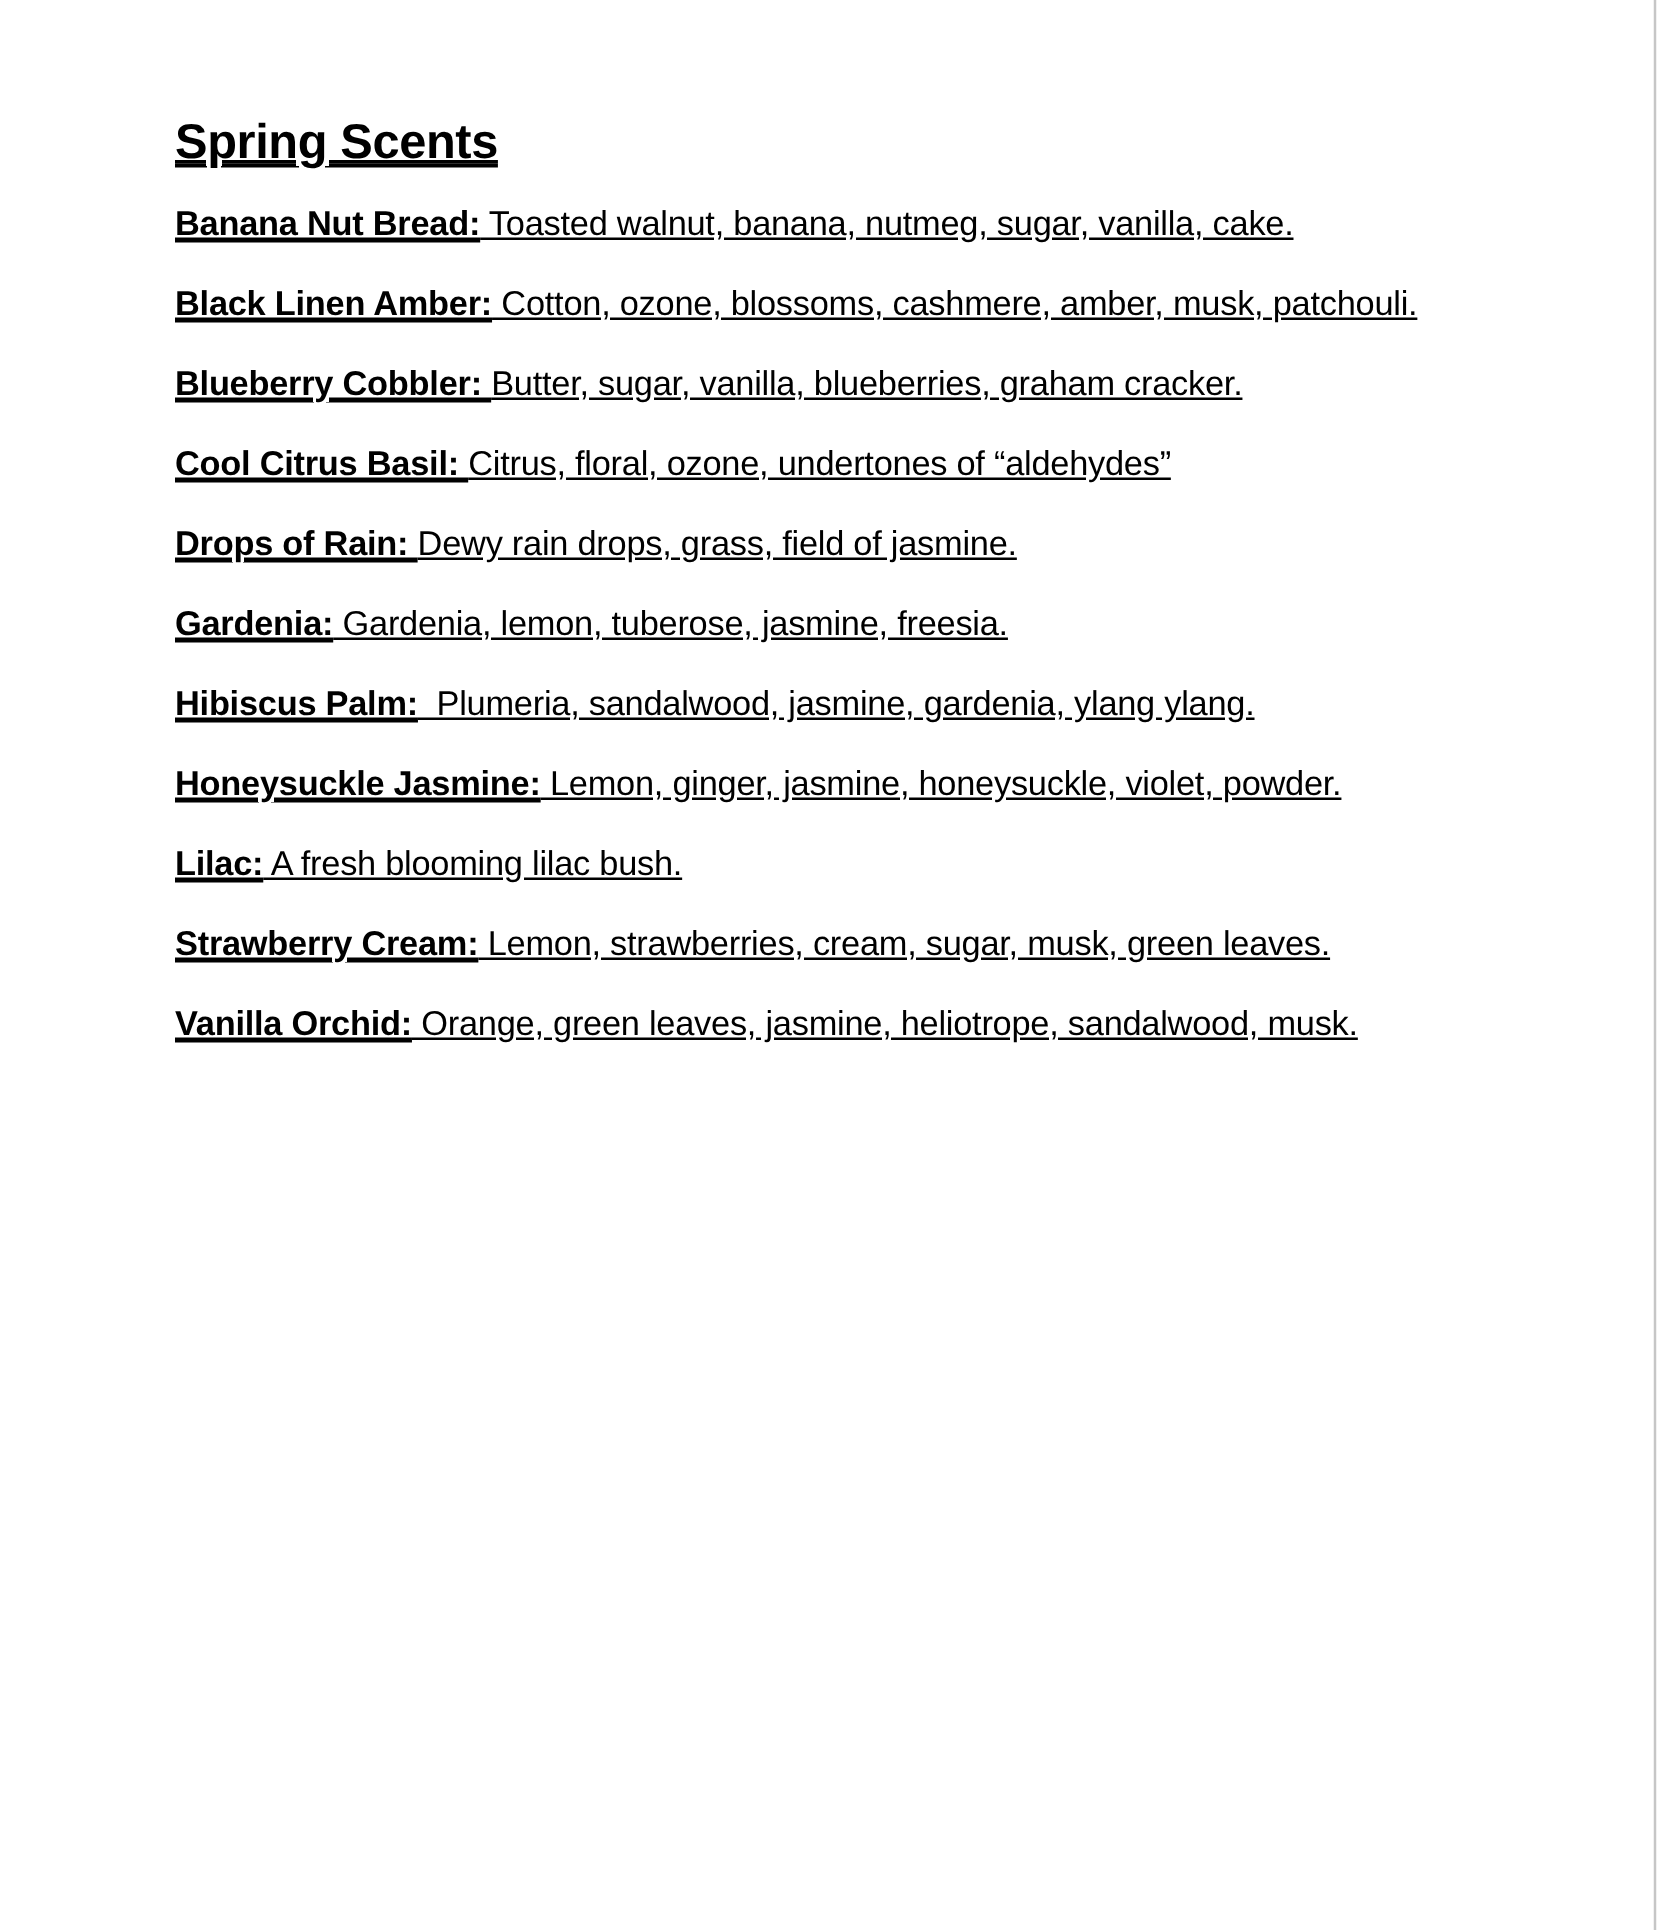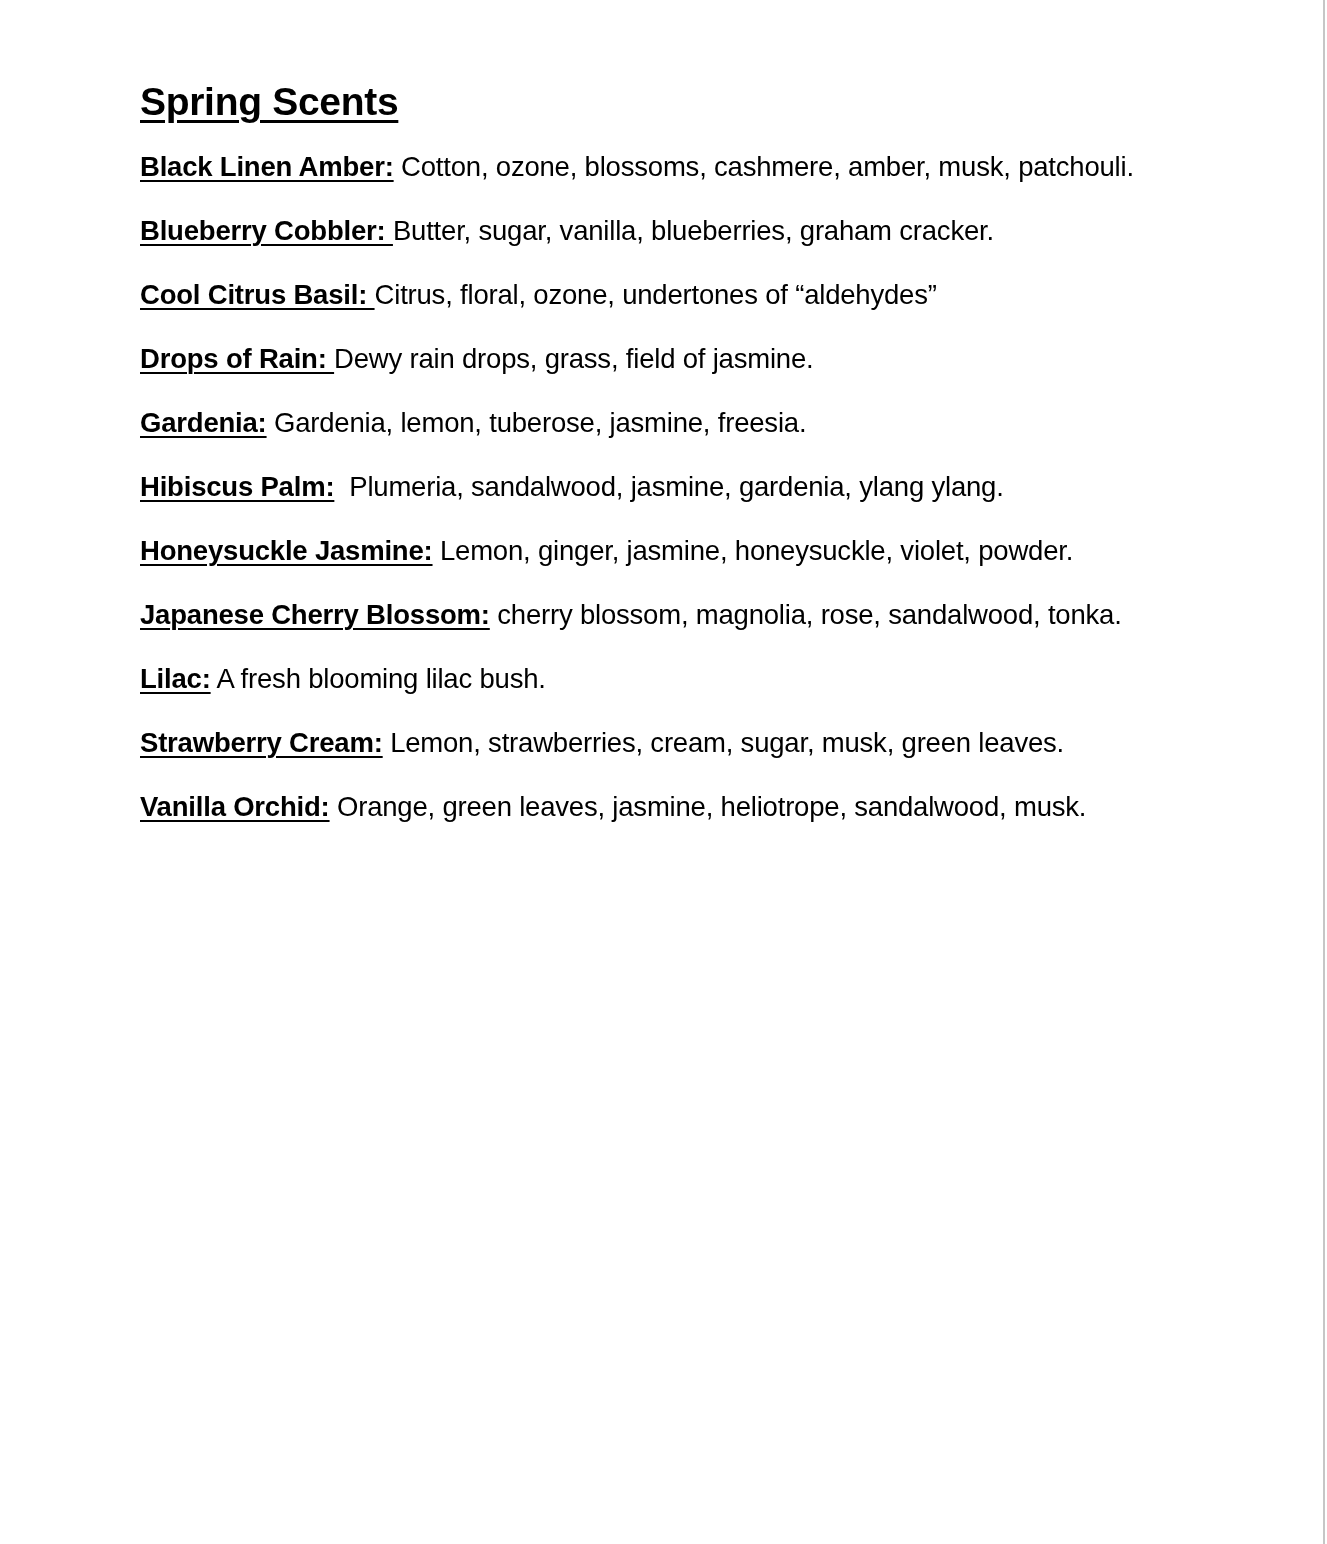--- a/index.html
+++ b/index.html
@@ -19,22 +19,23 @@
     position: absolute;
     top: 0;
     left: 1323px;
     width: 2px;
     height: 1544px;
     background: #c6c6c6;
   }
   .content {
     position: absolute;
     left: 140px;
-    top: 76px;
+    top: 88px;
     width: 1030px;
+    text-decoration: underline;
   }
   .title {
     font-size: 39px;
     font-weight: bold;
     text-decoration: underline;
     text-decoration-thickness: 3px;
     text-underline-offset: 5px;
     margin: 0 0 16px 0;
     line-height: 52px;
     letter-spacing: -0.3px;
@@ -58,20 +59,23 @@
 </style>
 </head>
 <body>
 
 <div class="page-edge"></div>
 
 <div class="content">
   <h1 class="title">Spring Scents</h1>
 
   <p class="entry">
+    <span class="name">Banana Nut Bread:</span><span class="desc"> Toasted walnut, banana, nutmeg, sugar, vanilla, cake.</span>
+  </p>
+  <p class="entry">
     <span class="name">Black Linen Amber:</span><span class="desc"> Cotton, ozone, blossoms, cashmere, amber, musk, patchouli.</span>
   </p>
   <p class="entry">
     <span class="name">Blueberry Cobbler: </span><span class="desc">Butter, sugar, vanilla, blueberries, graham cracker.</span>
   </p>
   <p class="entry">
     <span class="name">Cool Citrus Basil: </span><span class="desc">Citrus, floral, ozone, undertones of “aldehydes”</span>
   </p>
   <p class="entry">
     <span class="name">Drops of Rain: </span><span class="desc">Dewy rain drops, grass, field of jasmine.</span>
@@ -79,23 +83,20 @@
   <p class="entry">
     <span class="name">Gardenia:</span><span class="desc"> Gardenia, lemon, tuberose, jasmine, freesia.</span>
   </p>
   <p class="entry">
     <span class="name">Hibiscus Palm:</span><span class="desc">  Plumeria, sandalwood, jasmine, gardenia, ylang ylang.</span>
   </p>
   <p class="entry">
     <span class="name">Honeysuckle Jasmine:</span><span class="desc"> Lemon, ginger, jasmine, honeysuckle, violet, powder.</span>
   </p>
   <p class="entry">
-    <span class="name">Japanese Cherry Blossom:</span><span class="desc"> cherry blossom, magnolia, rose, sandalwood, tonka.</span>
-  </p>
-  <p class="entry">
     <span class="name">Lilac:</span><span class="desc"> A fresh blooming lilac bush.</span>
   </p>
   <p class="entry">
     <span class="name">Strawberry Cream:</span><span class="desc"> Lemon, strawberries, cream, sugar, musk, green leaves.</span>
   </p>
   <p class="entry">
     <span class="name">Vanilla Orchid:</span><span class="desc"> Orange, green leaves, jasmine, heliotrope, sandalwood, musk.</span>
   </p>
 </div>
 

